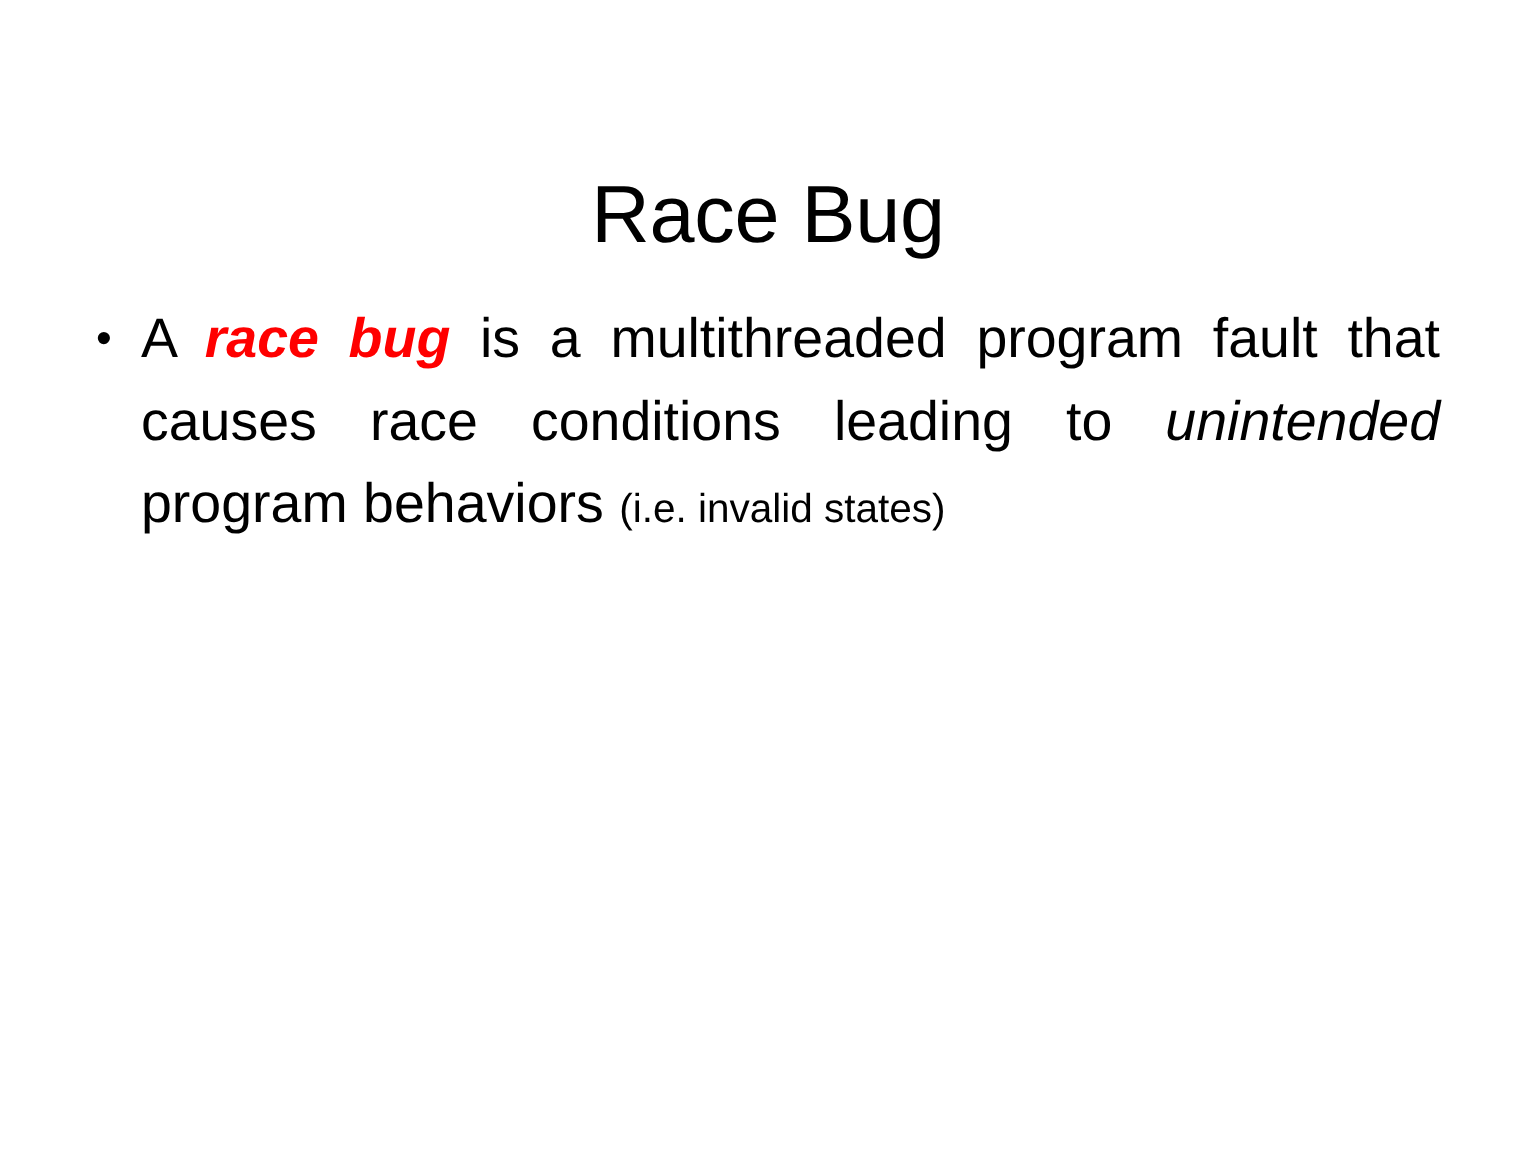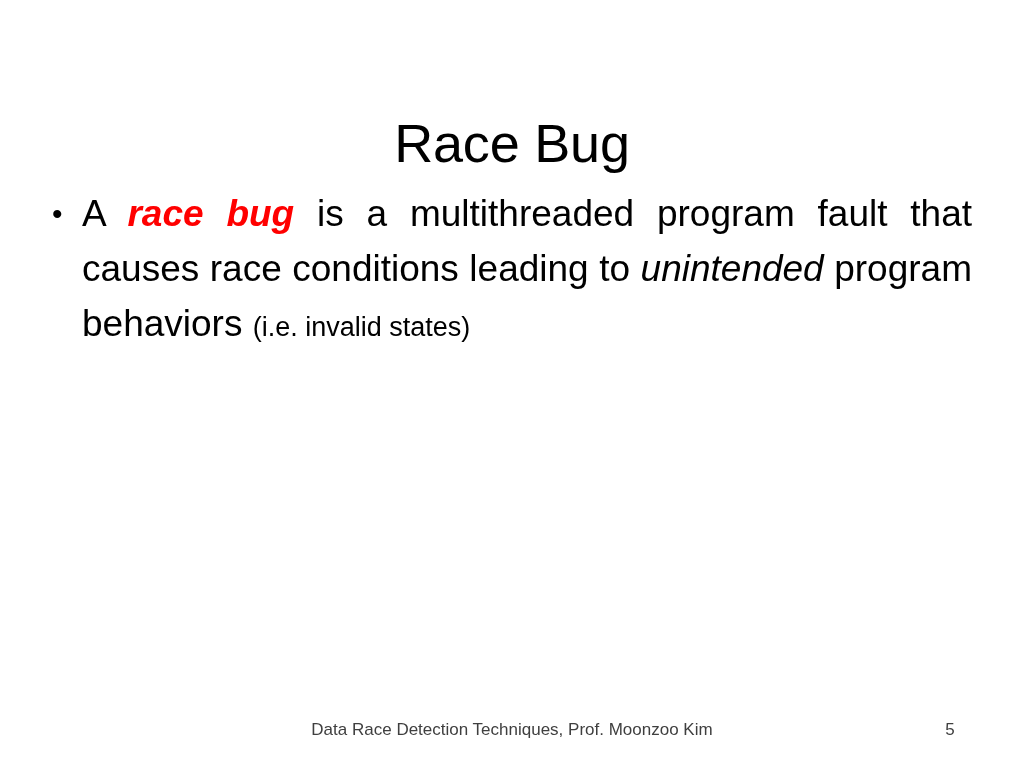--- a/index.html
+++ b/index.html
@@ -42,21 +42,21 @@
   .body-area {
     position: absolute;
     left: 50px;
     top: 186px;
     width: 922px;
   }
 
   .bullet {
     position: relative;
     padding-left: 32px;
-    margin: 0;
+    margin: 12px;
     font-size: 37px;
     line-height: 55px;
     color: #000000;
     text-align: justify;
     text-justify: inter-word;
     font-weight: 400;
   }
 
   .bullet::before {
     content: "\2022";
@@ -132,18 +132,14 @@
 
     <p class="bullet">
       <span>A </span><span class="em-red">race bug</span><span> is a multithreaded program fault that causes race conditions leading to </span><span class="em-italic">unintended</span><span> program behaviors </span><span class="small-note">(i.e. invalid states)</span>
     </p>
 
     <div class="bullet-gap"></div>
 
 
   </div>
 
-  <div class="footer">
-    <div class="footer-text">Data Race Detection Techniques, Prof. Moonzoo Kim</div>
-    <div class="slide-number">5</div>
-  </div>
 
 </div>
 
 </body></html>

